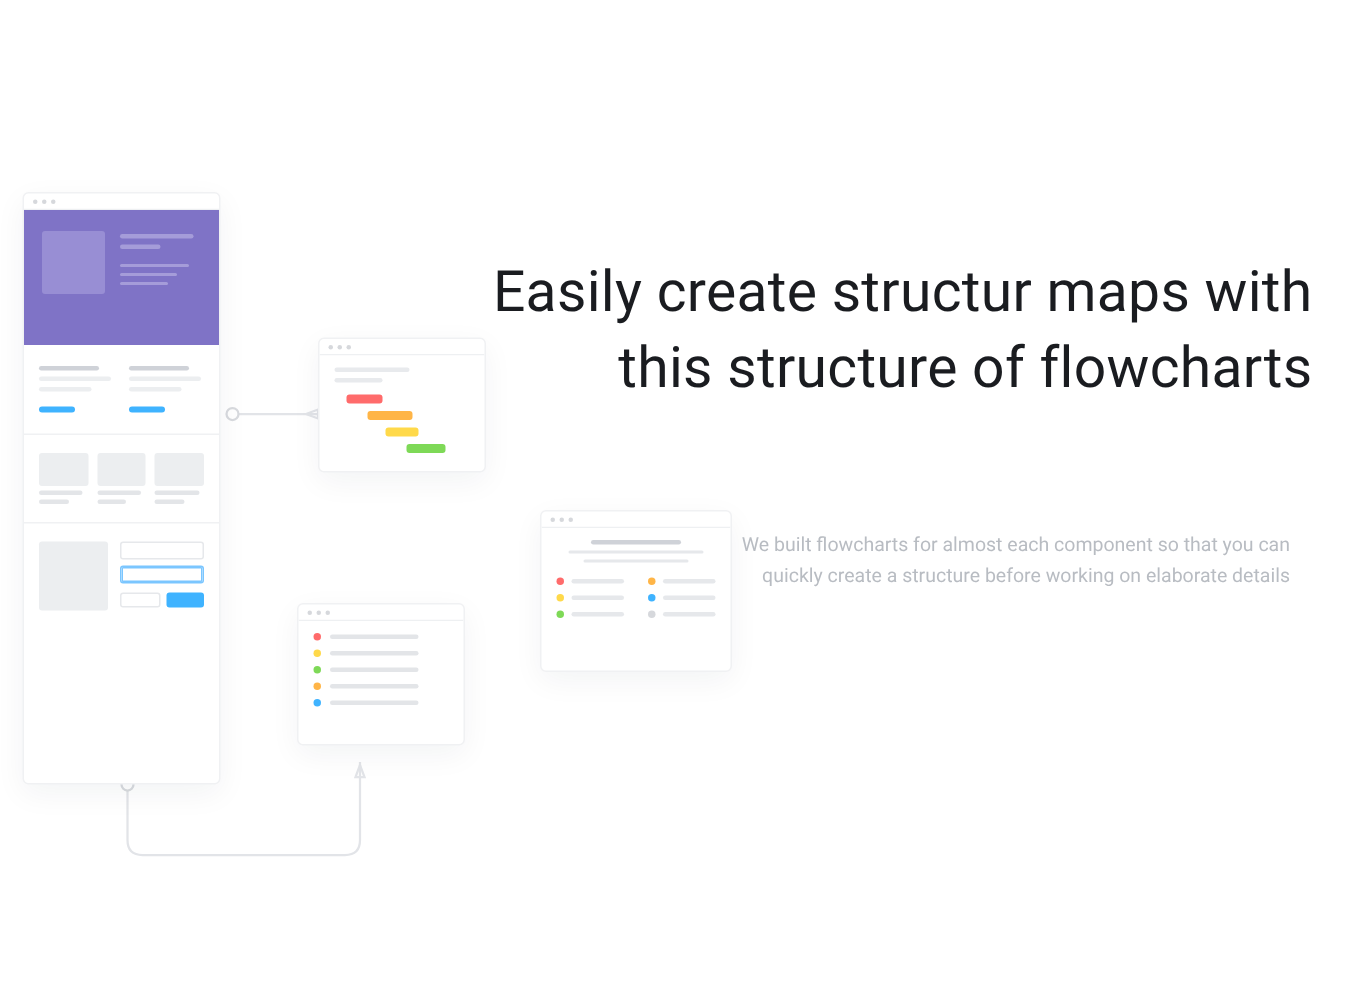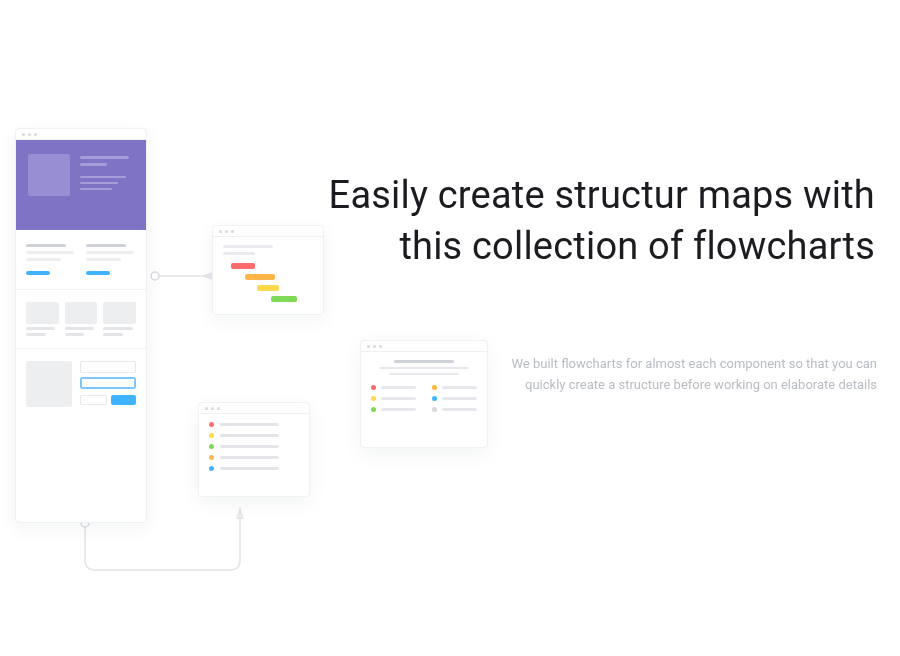--- a/index.html
+++ b/index.html
@@ -15,21 +15,21 @@
     text-align: right;
     font-size: 38px;
     font-weight: 400;
     line-height: 1.35;
     color: #1a1c20;
     letter-spacing: 0.2px;
   }
   .subcopy {
     position: absolute;
     top: 354px;
-    right: 23px;
+    right: 40px;
     width: 370px;
     text-align: right;
     font-size: 13px;
     line-height: 1.6;
     color: #b8bcc2;
     font-weight: 400;
   }
 
   
   .window {
@@ -310,16 +310,16 @@
             </div>
           <div class="detail-row">
               <span class="dot" style="background:#d6d8dc"></span>
               <span class="txt"></span>
             </div>
         </div>
       </div>
     </div>
   </div>
 
-  <h1 class="headline">Easily create structur maps with this collection of flowcharts</h1>
+  <h1 class="headline">Easily create structur maps with this structure of flowcharts</h1>
   <p class="subcopy">We built flowcharts for almost each component so that you can quickly create a structure before working on elaborate details</p>
 
 </div>
 
 </body></html>

